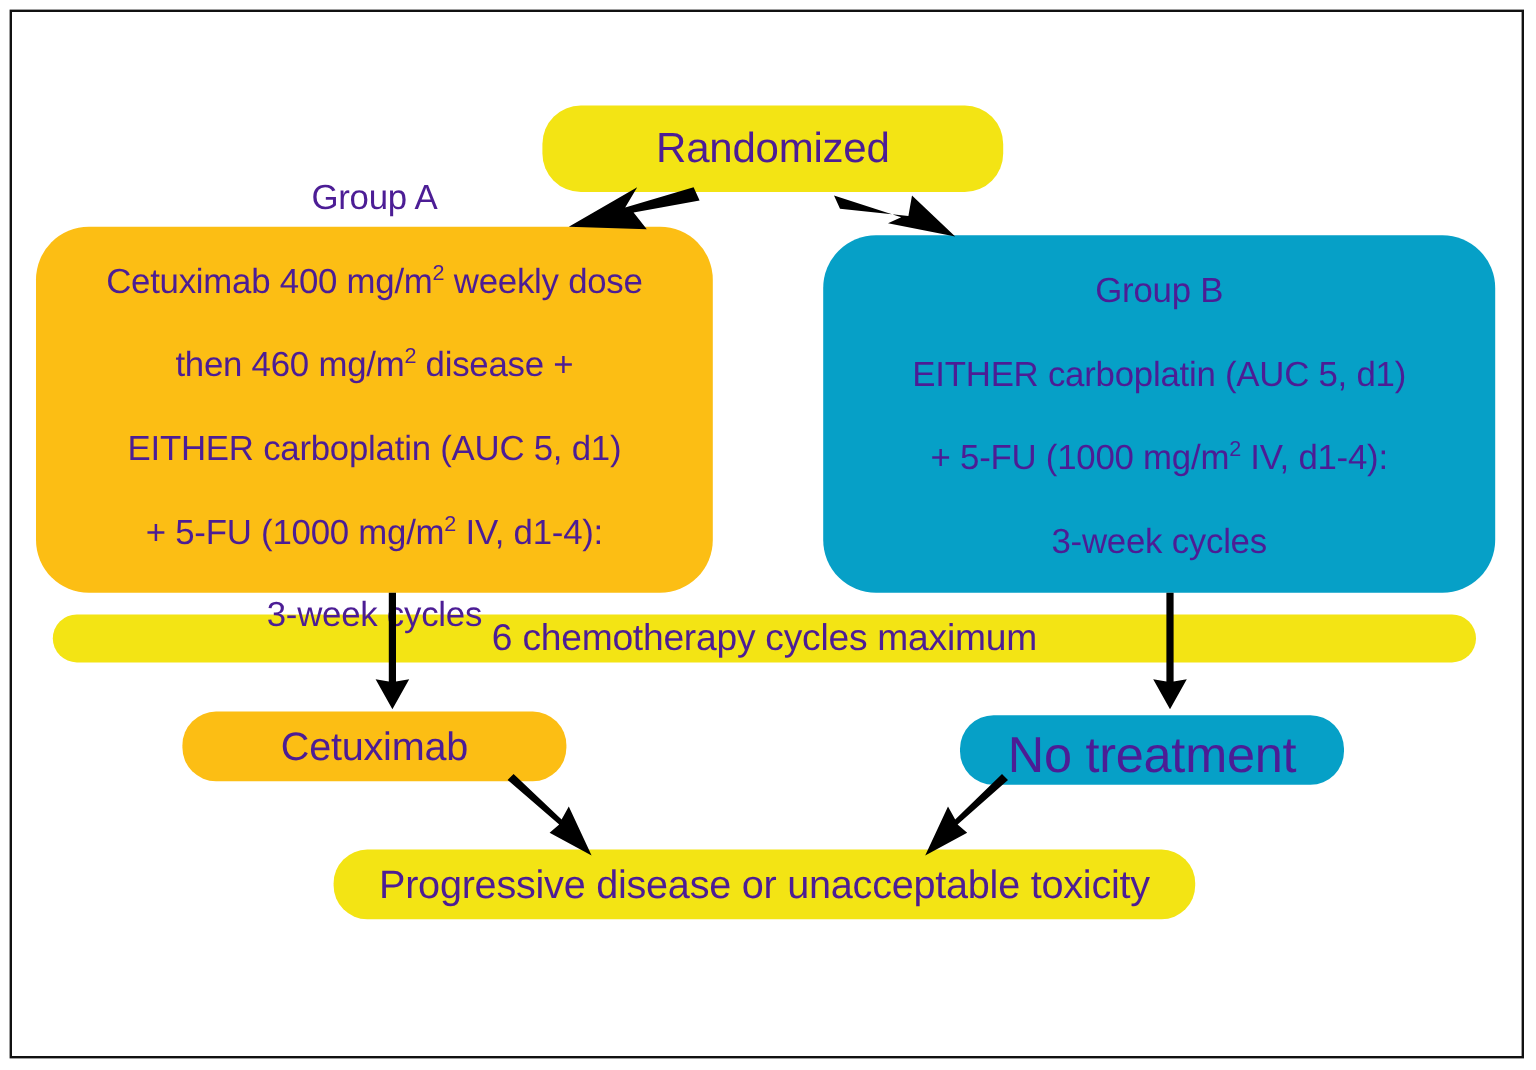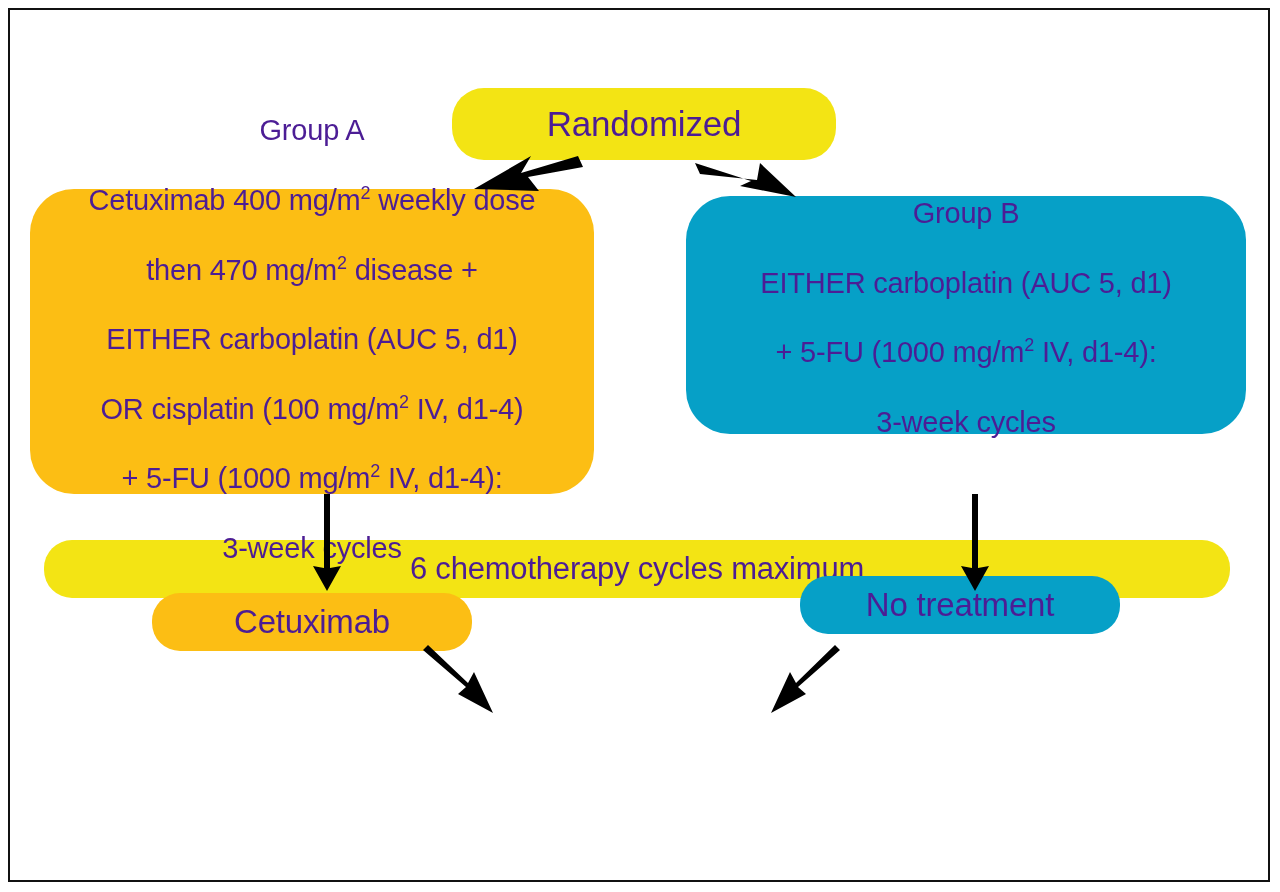--- a/index.html
+++ b/index.html
@@ -61,43 +61,44 @@
   }
 
   #node-group-a {
     left: 30px; top: 189px; width: 564px; height: 305px;
     border-radius: 44px;
     font-size: 29px;
     padding: 6px 18px 10px 18px;
   }
 
   #node-group-b {
-    left: 686px; top: 196px; width: 560px; height: 238px;
+    left: 686px; top: 196px; width: 560px; height: 298px;
     border-radius: 44px;
     font-size: 29px;
     padding: 6px 18px 0 18px;
   }
 
   #node-cycles-bar {
-    left: 44px; top: 540px; width: 1186px; height: 58px;
+    left: 44px; top: 512px; width: 1186px; height: 40px;
     border-radius: 28px;
     font-size: 31px;
     z-index: 1;
   }
 
   #node-cetuximab {
     left: 152px; top: 593px; width: 320px; height: 58px;
     border-radius: 28px;
     font-size: 33px;
   }
 
   #node-no-treatment {
-    left: 800px; top: 576px; width: 320px; height: 58px;
-    border-radius: 28px;
-    font-size: 33px;
+    left: 800px; top: 596px; width: 320px; height: 58px;
+    border-radius: 28px;
+    font-size: 42px;
+    align-items: flex-end;
   }
 
   #node-endpoint {
     left: 278px; top: 708px; width: 718px; height: 58px;
     border-radius: 28px;
     font-size: 33px;
   }
 
   .sup { font-size: 0.62em; vertical-align: super; line-height: 0; }
 
@@ -119,23 +120,22 @@
   <div id="frame" style="border-color: rgb(17, 17, 17);"></div>
 
   <div class="node node-yellow" id="node-randomized" style="background: rgb(243, 228, 20);">
     <span>Randomized</span>
   </div>
 
   <div class="node node-orange" id="node-group-a" style="background: rgb(252, 190, 20);">
     <div>
       <div>Group A</div>
       <div><span>Cetuximab 400 mg/m</span><span class="sup">2</span><span> weekly dose</span></div>
-      <div><span>then 470 mg/m</span><span class="sup">2</span><span> disease +</span></div>
+      <div><span>then 460 mg/m</span><span class="sup">2</span><span> disease +</span></div>
       <div>EITHER carboplatin (AUC 5, d1)</div>
-      <div><span>OR cisplatin (100 mg/m</span><span class="sup">2</span><span> IV, d1-4)</span></div>
       <div><span>+ 5-FU (1000 mg/m</span><span class="sup">2</span><span> IV, d1-4):</span></div>
       <div>3-week cycles</div>
     </div>
   </div>
 
   <div class="node node-blue" id="node-group-b" style="background: rgb(6, 160, 199);">
     <div>
       <div>Group B</div>
       <div>EITHER carboplatin (AUC 5, d1)</div>
       <div><span>+ 5-FU (1000 mg/m</span><span class="sup">2</span><span> IV, d1-4):</span></div>
@@ -148,20 +148,23 @@
   </div>
 
   <div class="node node-orange" id="node-cetuximab" style="background: rgb(252, 190, 20);">
     <span>Cetuximab</span>
   </div>
 
   <div class="node node-blue" id="node-no-treatment" style="background: rgb(6, 160, 199);">
     <span>No treatment</span>
   </div>
 
+  <div class="node node-yellow" id="node-endpoint" style="background: rgb(243, 228, 20);">
+    <span>Progressive disease or unacceptable toxicity</span>
+  </div>
 
   <svg id="arrows" viewBox="0 0 1280 892" width="1280" height="892">
 
     <path class="arrow-path" d="M 578 156
              L 521 173
              L 531 156
              L 474 189
              L 539 191
              L 528 177
              L 583 167

